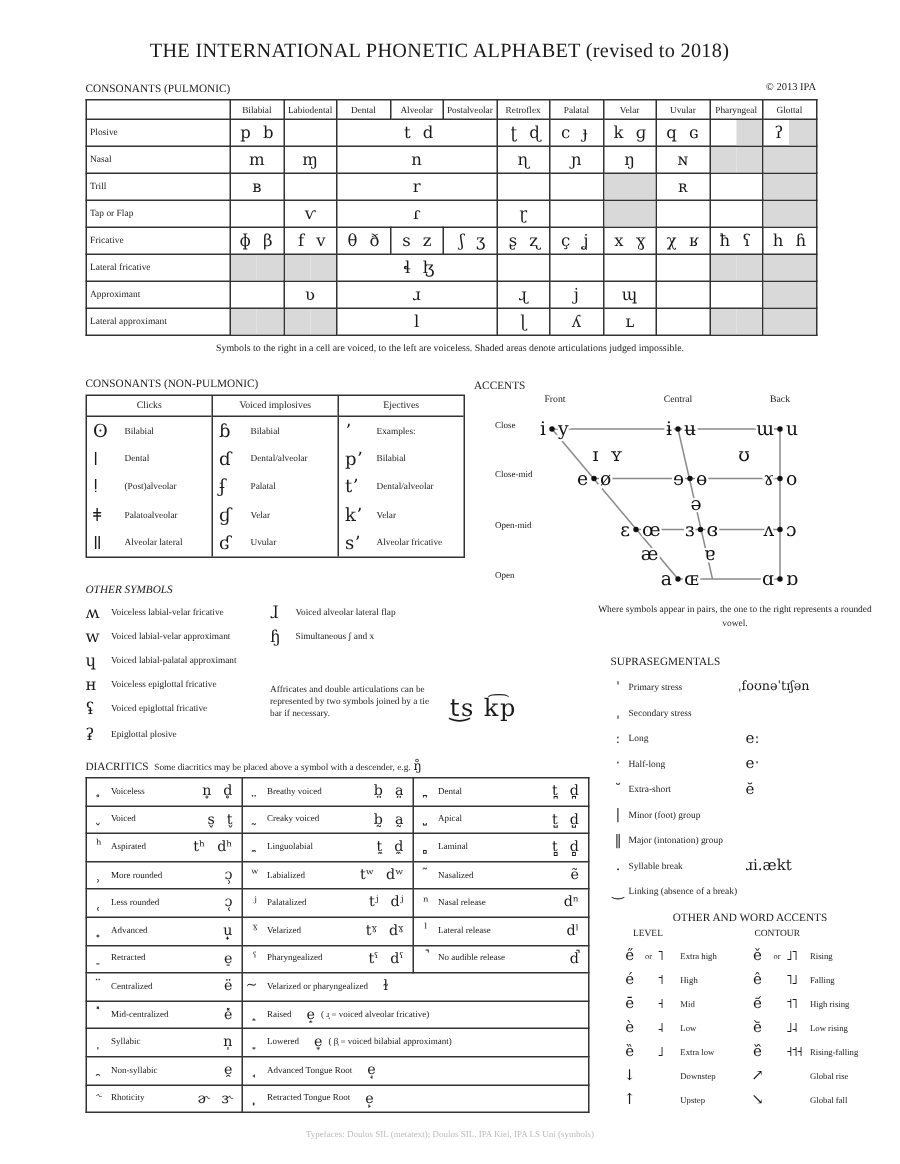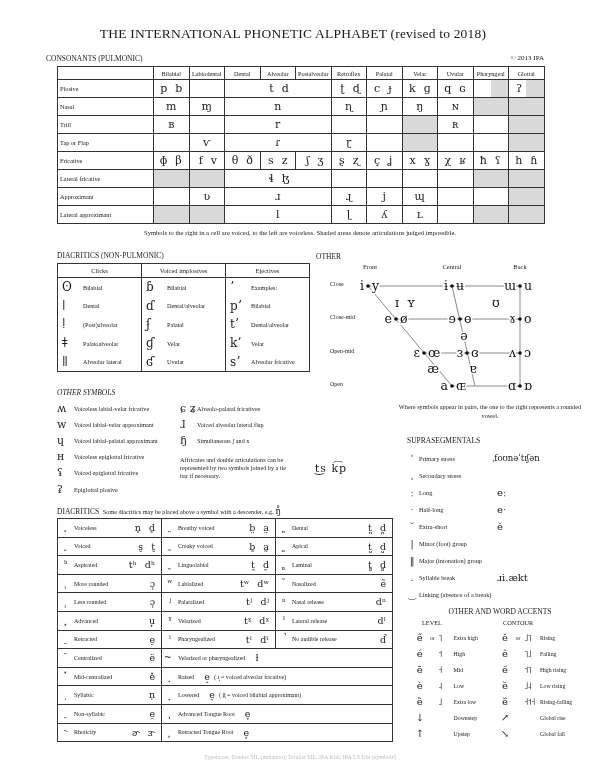--- a/index.html
+++ b/index.html
@@ -2,21 +2,21 @@
 <html><head>
 <meta charset="utf-8">
 <style>
   html,body{margin:0;padding:0;background:#e8e8e8;}
   #page{position:relative;width:600px;height:776px;background:#ffffff;
         font-family:"Liberation Serif","DejaVu Serif","DejaVu Sans",serif;color:#1a1a1a;overflow:hidden;}
   .abs{position:absolute;}
   .ipa{font-family:"DejaVu Serif","DejaVu Sans",sans-serif;}
 
   #title{top:26px;left:0;width:586px;text-align:center;font-size:13.5px;letter-spacing:.2px;}
-  #pul-heading{top:54px;left:46px;font-size:7.5px;}
+  #pul-heading{top:54px;left:57px;font-size:7.5px;}
   #copyright{top:54px;right:56px;font-size:7px;}
 
   
   #pulmonic-table{top:66px;left:57px;}
   .pul{border-collapse:collapse;table-layout:fixed;width:487px;}
   .pul th,.pul td{border:1px solid #333;padding:0;height:17px;overflow:hidden;}
   .pul thead th{height:12px;font-weight:normal;font-size:6.2px;}
   .pul .rowlab{font-size:6.3px;text-align:left;padding-left:2px;font-weight:normal;}
   .halves{display:flex;width:100%;height:100%;}
   .half{flex:1 1 50%;display:flex;align-items:center;}
@@ -46,21 +46,21 @@
 
   
   #other-heading{top:388px;left:57px;font-size:7.5px;font-style:italic;}
   .os-list{display:block;}
   .os-item{height:16.2px;display:flex;align-items:center;}
   .os-sym{width:17px;font-size:11px;text-align:left;line-height:1;}
   .os-lab{font-size:6.2px;}
   #os-left{top:400px;left:57px;width:125px;}
   #os-right{top:400px;left:180px;width:125px;}
   #aff-note{top:456px;left:180px;width:112px;font-size:6.2px;line-height:8.2px;}
-  #aff-ex{top:462px;left:300px;font-size:11px;letter-spacing:1px;margin-left:15px;}
+  #aff-ex{top:462px;left:300px;font-size:16px;letter-spacing:1px;}
 
   
   #dia-heading{top:506px;left:57px;font-size:7.5px;}
   #dia-note{font-size:6.2px;}
   #dia-ex{font-size:8.5px;}
   #dia-table{top:518px;left:57px;}
   .dia{border-collapse:collapse;table-layout:fixed;width:335px;}
   .dia td{border:1px solid #333;height:17.6px;padding:0 2px;overflow:hidden;}
   .dflex{display:flex;align-items:center;width:100%;}
   .dmark{width:12px;font-size:9px;text-align:center;line-height:1;}
@@ -651,21 +651,21 @@
                 <span class="half L sh"></span>
                 <span class="half R sh"></span>
               </div>
             </td>
           </tr>
         </tbody>
       </table>
     </div>
   <div id="pul-note" class="abs">Symbols to the right in a cell are voiced, to the left are voiceless. Shaded areas denote articulations judged impossible.</div>
 
-  <div id="np-heading" class="abs">DIACRITICS (NON-PULMONIC)</div>
+  <div id="np-heading" class="abs">CONSONANTS (NON-PULMONIC)</div>
   <div id="np-table" class="abs">
       <div class="np-col">
         <div class="np-h">Clicks</div>
         <div class="np-item">
           <span class="np-sym ipa">ʘ</span>
           <span class="np-lab">Bilabial</span>
         </div>
         <div class="np-item">
           <span class="np-sym ipa">ǀ</span>
           <span class="np-lab">Dental</span>
@@ -724,21 +724,21 @@
           <span class="np-sym ipa">kʼ</span>
           <span class="np-lab">Velar</span>
         </div>
         <div class="np-item">
           <span class="np-sym ipa">sʼ</span>
           <span class="np-lab">Alveolar fricative</span>
         </div>
       </div>
     </div>
 
-  <div id="vow-heading" class="abs">OTHER</div>
+  <div id="vow-heading" class="abs">ACCENTS</div>
   <div id="vowel-axis">
       <div class="abs vax" style="left: 350px;">Front</div>
       <div class="abs vax" style="left: 432px;">Central</div>
       <div class="abs vax" style="left: 500px;">Back</div>
     </div>
   <div id="vowel-rows">
       <div class="abs vrow" style="top: 281px;">Close</div>
       <div class="abs vrow" style="top: 314px;">Close-mid</div>
       <div class="abs vrow" style="top: 348px;">Open-mid</div>
       <div class="abs vrow" style="top: 381px;">Open</div>
@@ -815,24 +815,20 @@
         <span class="os-sym ipa">ʢ</span>
         <span class="os-lab">Voiced epiglottal fricative</span>
       </div>
       <div class="os-item">
         <span class="os-sym ipa">ʡ</span>
         <span class="os-lab">Epiglottal plosive</span>
       </div>
     </div>
   <div id="os-right" class="abs os-list">
       <div class="os-item">
-        <span class="os-sym ipa">ɕ ʑ</span>
-        <span class="os-lab">Alveolo-palatal fricatives</span>
-      </div>
-      <div class="os-item">
         <span class="os-sym ipa">ɺ</span>
         <span class="os-lab">Voiced alveolar lateral flap</span>
       </div>
       <div class="os-item">
         <span class="os-sym ipa">ɧ</span>
         <span class="os-lab">Simultaneous ʃ and x</span>
       </div>
     </div>
   <div id="aff-note" class="abs">Affricates and double articulations can be represented by two symbols joined by a tie bar if necessary.</div>
   <div id="aff-ex" class="abs ipa">t͜s  k͡p</div>

